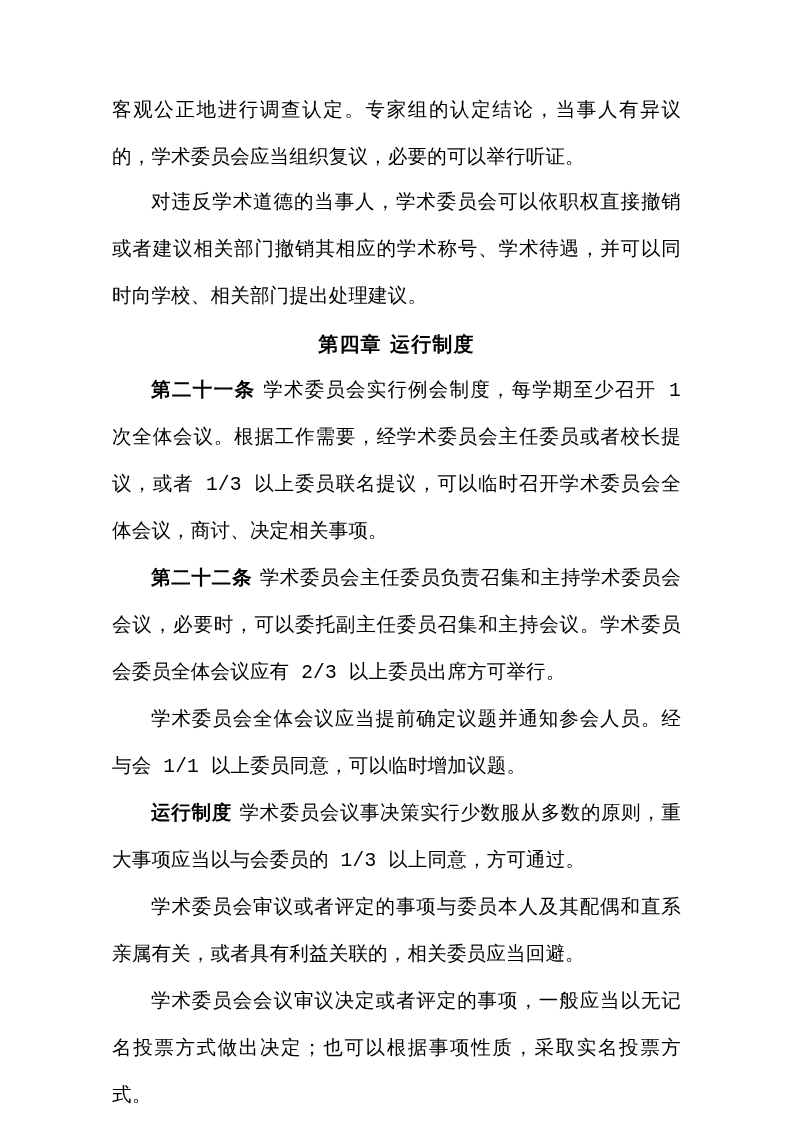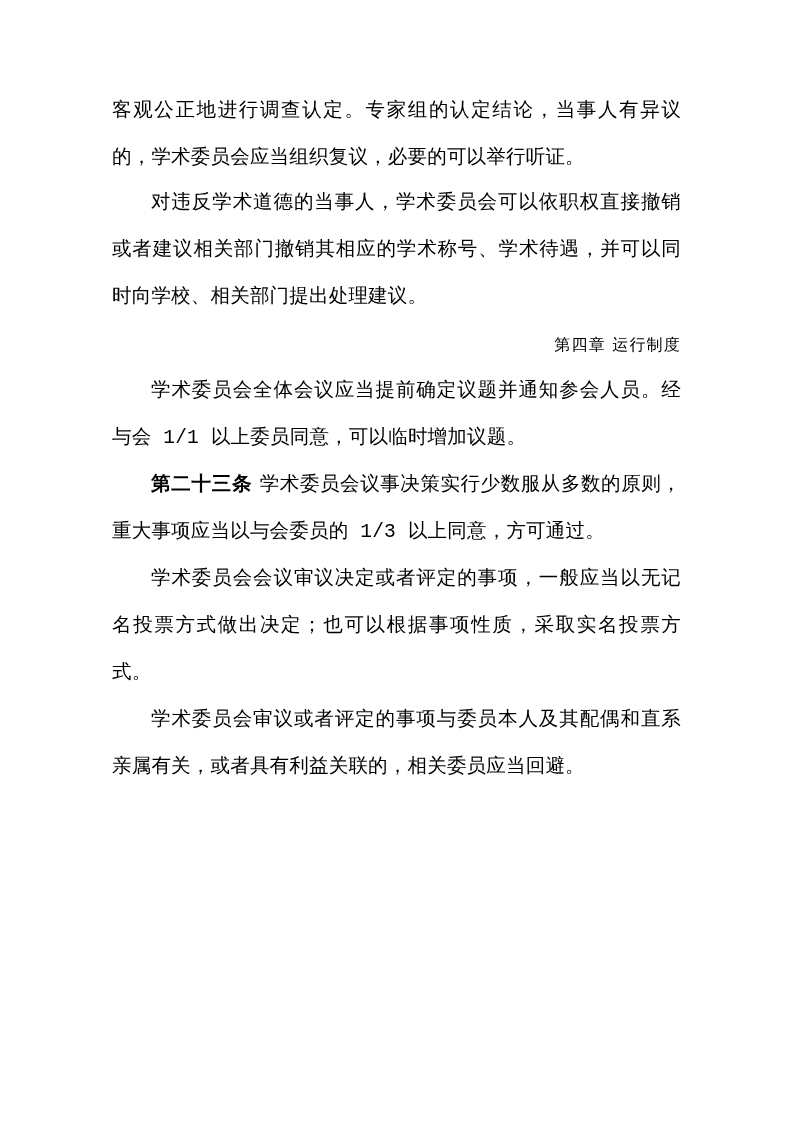--- a/index.html
+++ b/index.html
@@ -31,24 +31,24 @@
   .para {
     margin: 0;
     text-indent: 0;
   }
   .para.indent {
     text-indent: 39px;
     font-family: Liberation Mono, monospace;
   }
   .heading {
     margin: 0;
-    text-align: right;
-    font-weight: normal;
+    text-align: center;
+    font-weight: bold;
     letter-spacing: 1.2px;
-    font-size: 16px;
+    font-size: 20px;
     line-height: 47px;
   }
   .art-no {
     font-weight: bold;
     letter-spacing: 0.4px;
   }
   .art-gap {
     display: inline-block;
     width: 7px;
   }
@@ -58,24 +58,26 @@
 
 <div class="page">
   <div class="doc-body">
 
     <p class="para">客观公正地进行调查认定。专家组的认定结论，当事人有异议的，学术委员会应当组织复议，必要的可以举行听证。</p>
 
     <p class="para indent">对违反学术道德的当事人，学术委员会可以依职权直接撤销或者建议相关部门撤销其相应的学术称号、学术待遇，并可以同时向学校、相关部门提出处理建议。</p>
 
     <p class="heading">第四章 运行制度</p>
 
+    <p class="para indent"><span class="art-no">第二十一条</span><span class="art-gap"></span><span>学术委员会实行例会制度，每学期至少召开 1 次全体会议。根据工作需要，经学术委员会主任委员或者校长提议，或者 1/3 以上委员联名提议，可以临时召开学术委员会全体会议，商讨、决定相关事项。</span></p>
 
+    <p class="para indent"><span class="art-no">第二十二条</span><span class="art-gap"></span><span>学术委员会主任委员负责召集和主持学术委员会会议，必要时，可以委托副主任委员召集和主持会议。学术委员会委员全体会议应有 2/3 以上委员出席方可举行。</span></p>
 
     <p class="para indent">学术委员会全体会议应当提前确定议题并通知参会人员。经与会 1/1 以上委员同意，可以临时增加议题。</p>
 
-    <p class="para indent"><span class="art-no">第二十三条</span><span class="art-gap"></span><span>学术委员会议事决策实行少数服从多数的原则，重大事项应当以与会委员的 1/3 以上同意，方可通过。</span></p>
+    <p class="para indent"><span class="art-no">运行制度</span><span class="art-gap"></span><span>学术委员会议事决策实行少数服从多数的原则，重大事项应当以与会委员的 1/3 以上同意，方可通过。</span></p>
+
+    <p class="para indent">学术委员会审议或者评定的事项与委员本人及其配偶和直系亲属有关，或者具有利益关联的，相关委员应当回避。</p>
 
     <p class="para indent">学术委员会会议审议决定或者评定的事项，一般应当以无记名投票方式做出决定；也可以根据事项性质，采取实名投票方式。</p>
-
-    <p class="para indent">学术委员会审议或者评定的事项与委员本人及其配偶和直系亲属有关，或者具有利益关联的，相关委员应当回避。</p>
 
   </div>
 </div>
 
 </body></html>

